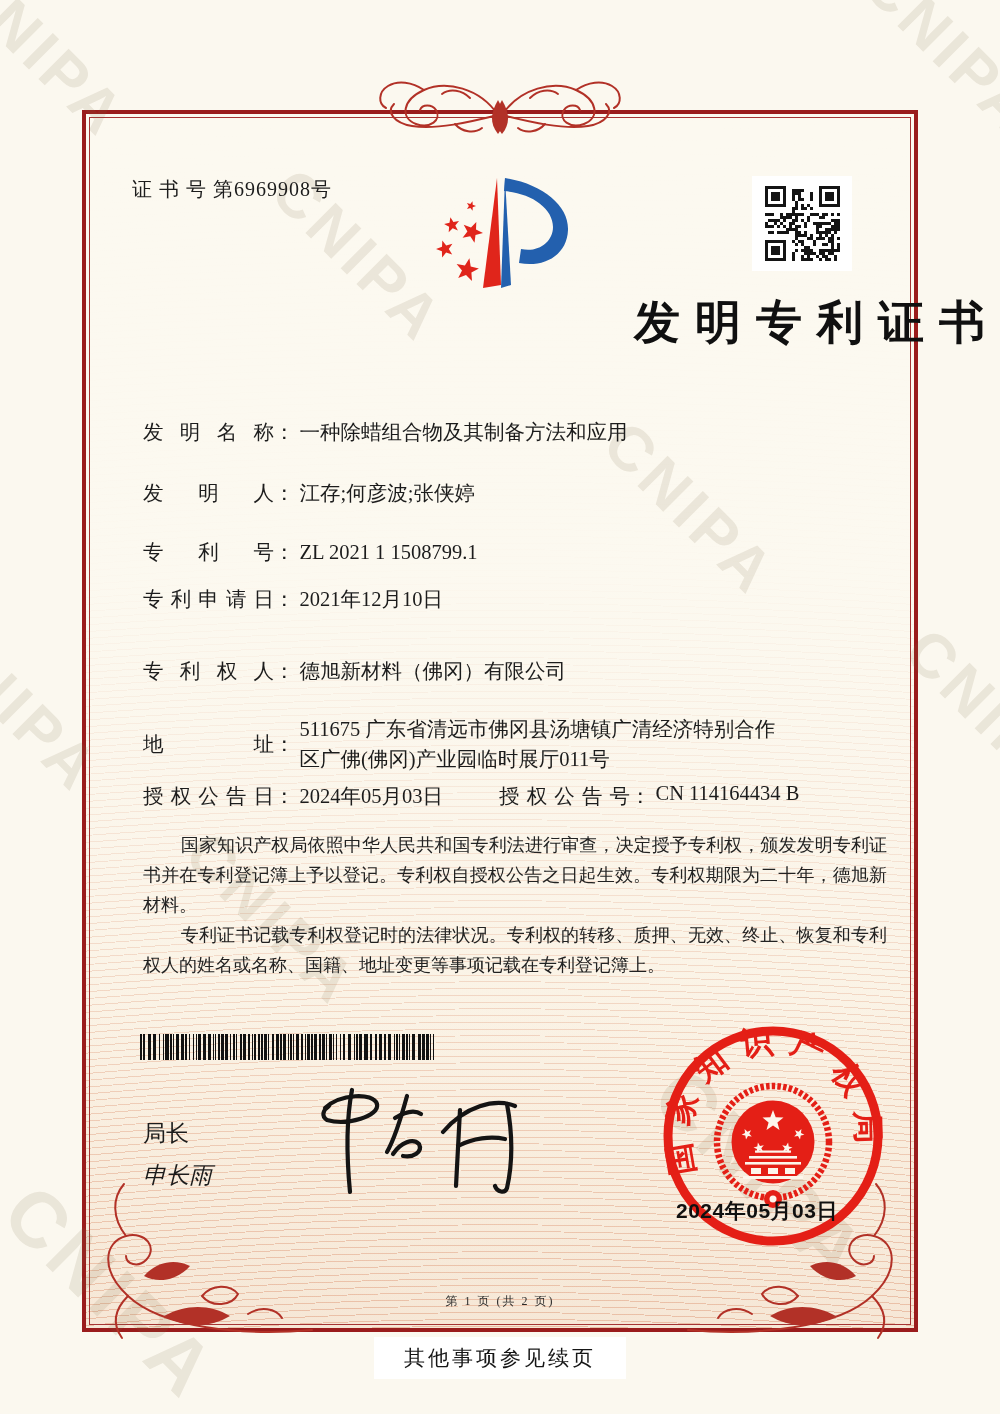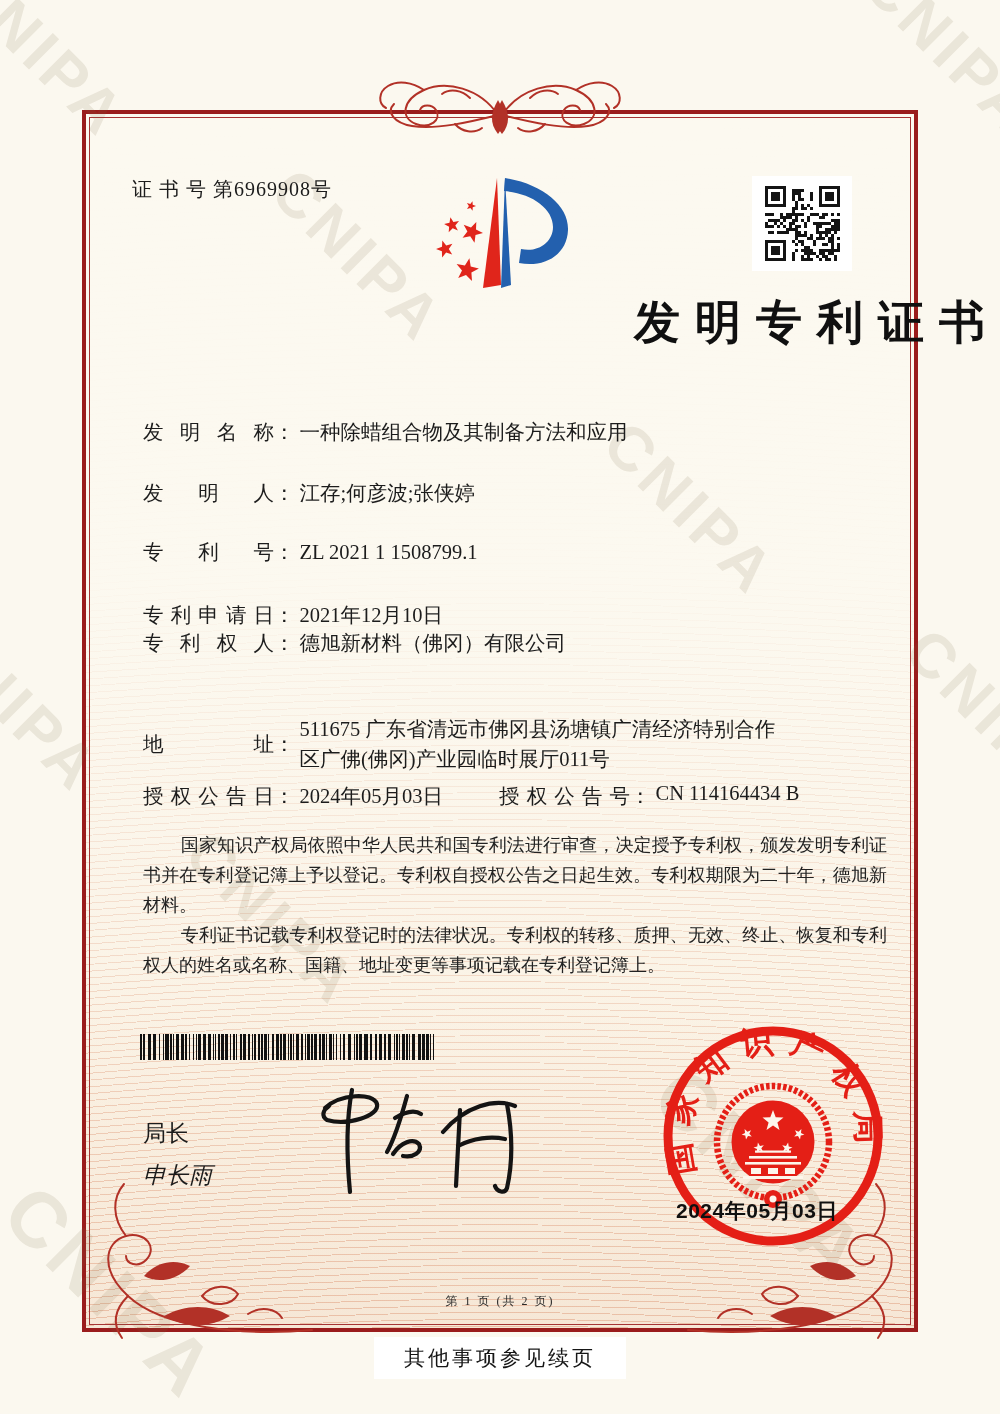--- a/index.html
+++ b/index.html
@@ -350,26 +350,26 @@
   <div class="field-row" style="top:479px">
     <span class="flabel">发明人</span>
       <span class="fcolon">：</span>
     <span class="fvalue">江存;何彦波;张侠婷</span>
   </div>
   <div class="field-row" style="top:538px">
     <span class="flabel">专利号</span>
       <span class="fcolon">：</span>
     <span class="fvalue">ZL 2021 1 1508799.1</span>
   </div>
-  <div class="field-row" style="top:601px">
+  <div class="field-row" style="top:585px">
     <span class="flabel">专利申请日</span>
       <span class="fcolon">：</span>
     <span class="fvalue">2021年12月10日</span>
   </div>
-  <div class="field-row" style="top:629px">
+  <div class="field-row" style="top:657px">
     <span class="flabel">专利权人</span>
       <span class="fcolon">：</span>
     <span class="fvalue">德旭新材料（佛冈）有限公司</span>
   </div>
   <div class="field-row" style="top:714px">
     <span class="flabel">地址</span>
       <span class="fcolon">：</span>
     <span class="fvalue addr-val"><span>511675 广东省清远市佛冈县汤塘镇广清经济特别合作</span><span class="l2">区广佛(佛冈)产业园临时展厅011号</span></span>
   </div>
   <div class="field-row" style="top:782px">

